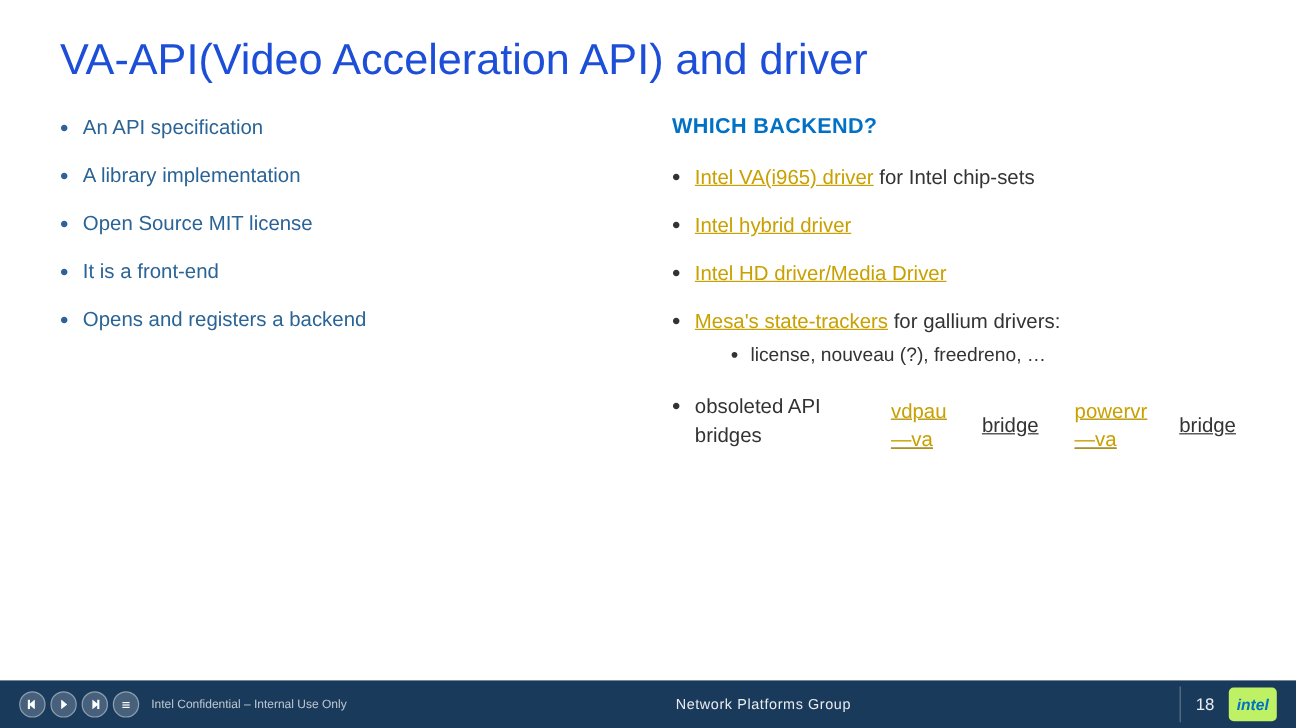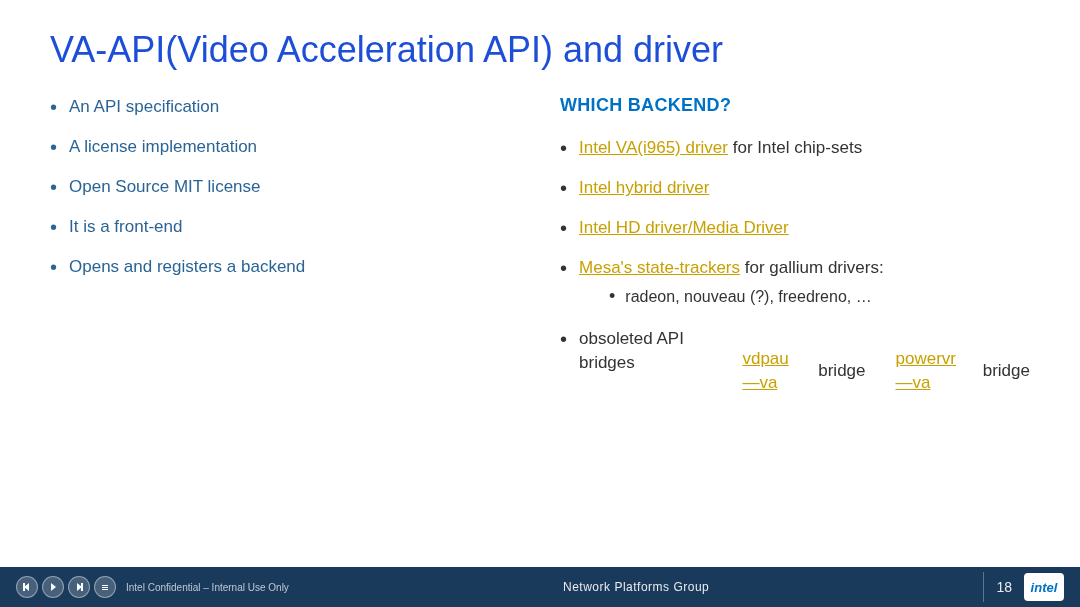--- a/index.html
+++ b/index.html
@@ -128,22 +128,23 @@
 
     .obsolete-bridges {
       color: #333;
       font-size: 17px;
     }
 
     .bridge-link-row {
       display: flex;
       align-items: center;
       gap: 24px;
-      margin-top: 20px;
+      margin-top: 4px;
       padding-left: 30px;
+      text-decoration: underline;
     }
 
     
     .footer {
       background: #1a3a5c;
       height: 40px;
       display: flex;
       align-items: center;
       justify-content: space-between;
       padding: 0 16px;
@@ -197,21 +198,21 @@
 
     .page-number {
       font-size: 14px;
       color: rgba(255,255,255,0.9);
       font-weight: 500;
     }
 
     .intel-logo {
       width: 40px;
       height: 28px;
-      background: #ffffff;
+      background: #bef264;
       border-radius: 4px;
       display: flex;
       align-items: center;
       justify-content: center;
       font-size: 13px;
       font-weight: 700;
       color: #0071c5;
       font-style: italic;
     }
 
@@ -231,21 +232,21 @@
     <h1 class="slide-title">VA-API(Video Acceleration API) and driver</h1>
 
     <div class="two-columns">
 
       <div class="left-col">
         <ul class="bullet-list">
           <li>
             <span>An API specification</span>
           </li>
           <li>
-            <span>A license implementation</span>
+            <span>A library implementation</span>
           </li>
           <li>
             <span>Open Source MIT license</span>
           </li>
           <li>
             <span>It is a front-end</span>
           </li>
           <li>
             <span>Opens and registers a backend</span>
           </li>
@@ -272,21 +273,21 @@
             <span>
               <span class="link-text">Intel HD driver/Media Driver</span>
             </span>
           </li>
 
           <li>
             <span>
               <span class="link-text">Mesa's state-trackers</span><span class="normal-text"> for gallium drivers:</span>
               <ul class="sub-bullet-list">
                 <li>
-                  <span>radeon, nouveau (?), freedreno, …</span>
+                  <span>license, nouveau (?), freedreno, …</span>
                 </li>
               </ul>
             </span>
           </li>
 
           <li>
             <span class="obsolete-item">
               <span class="obsolete-bridges normal-text"> obsoleted API bridges</span>
               <div class="bridge-link-row">
                 <span class="link-text">vdpau—va</span>

